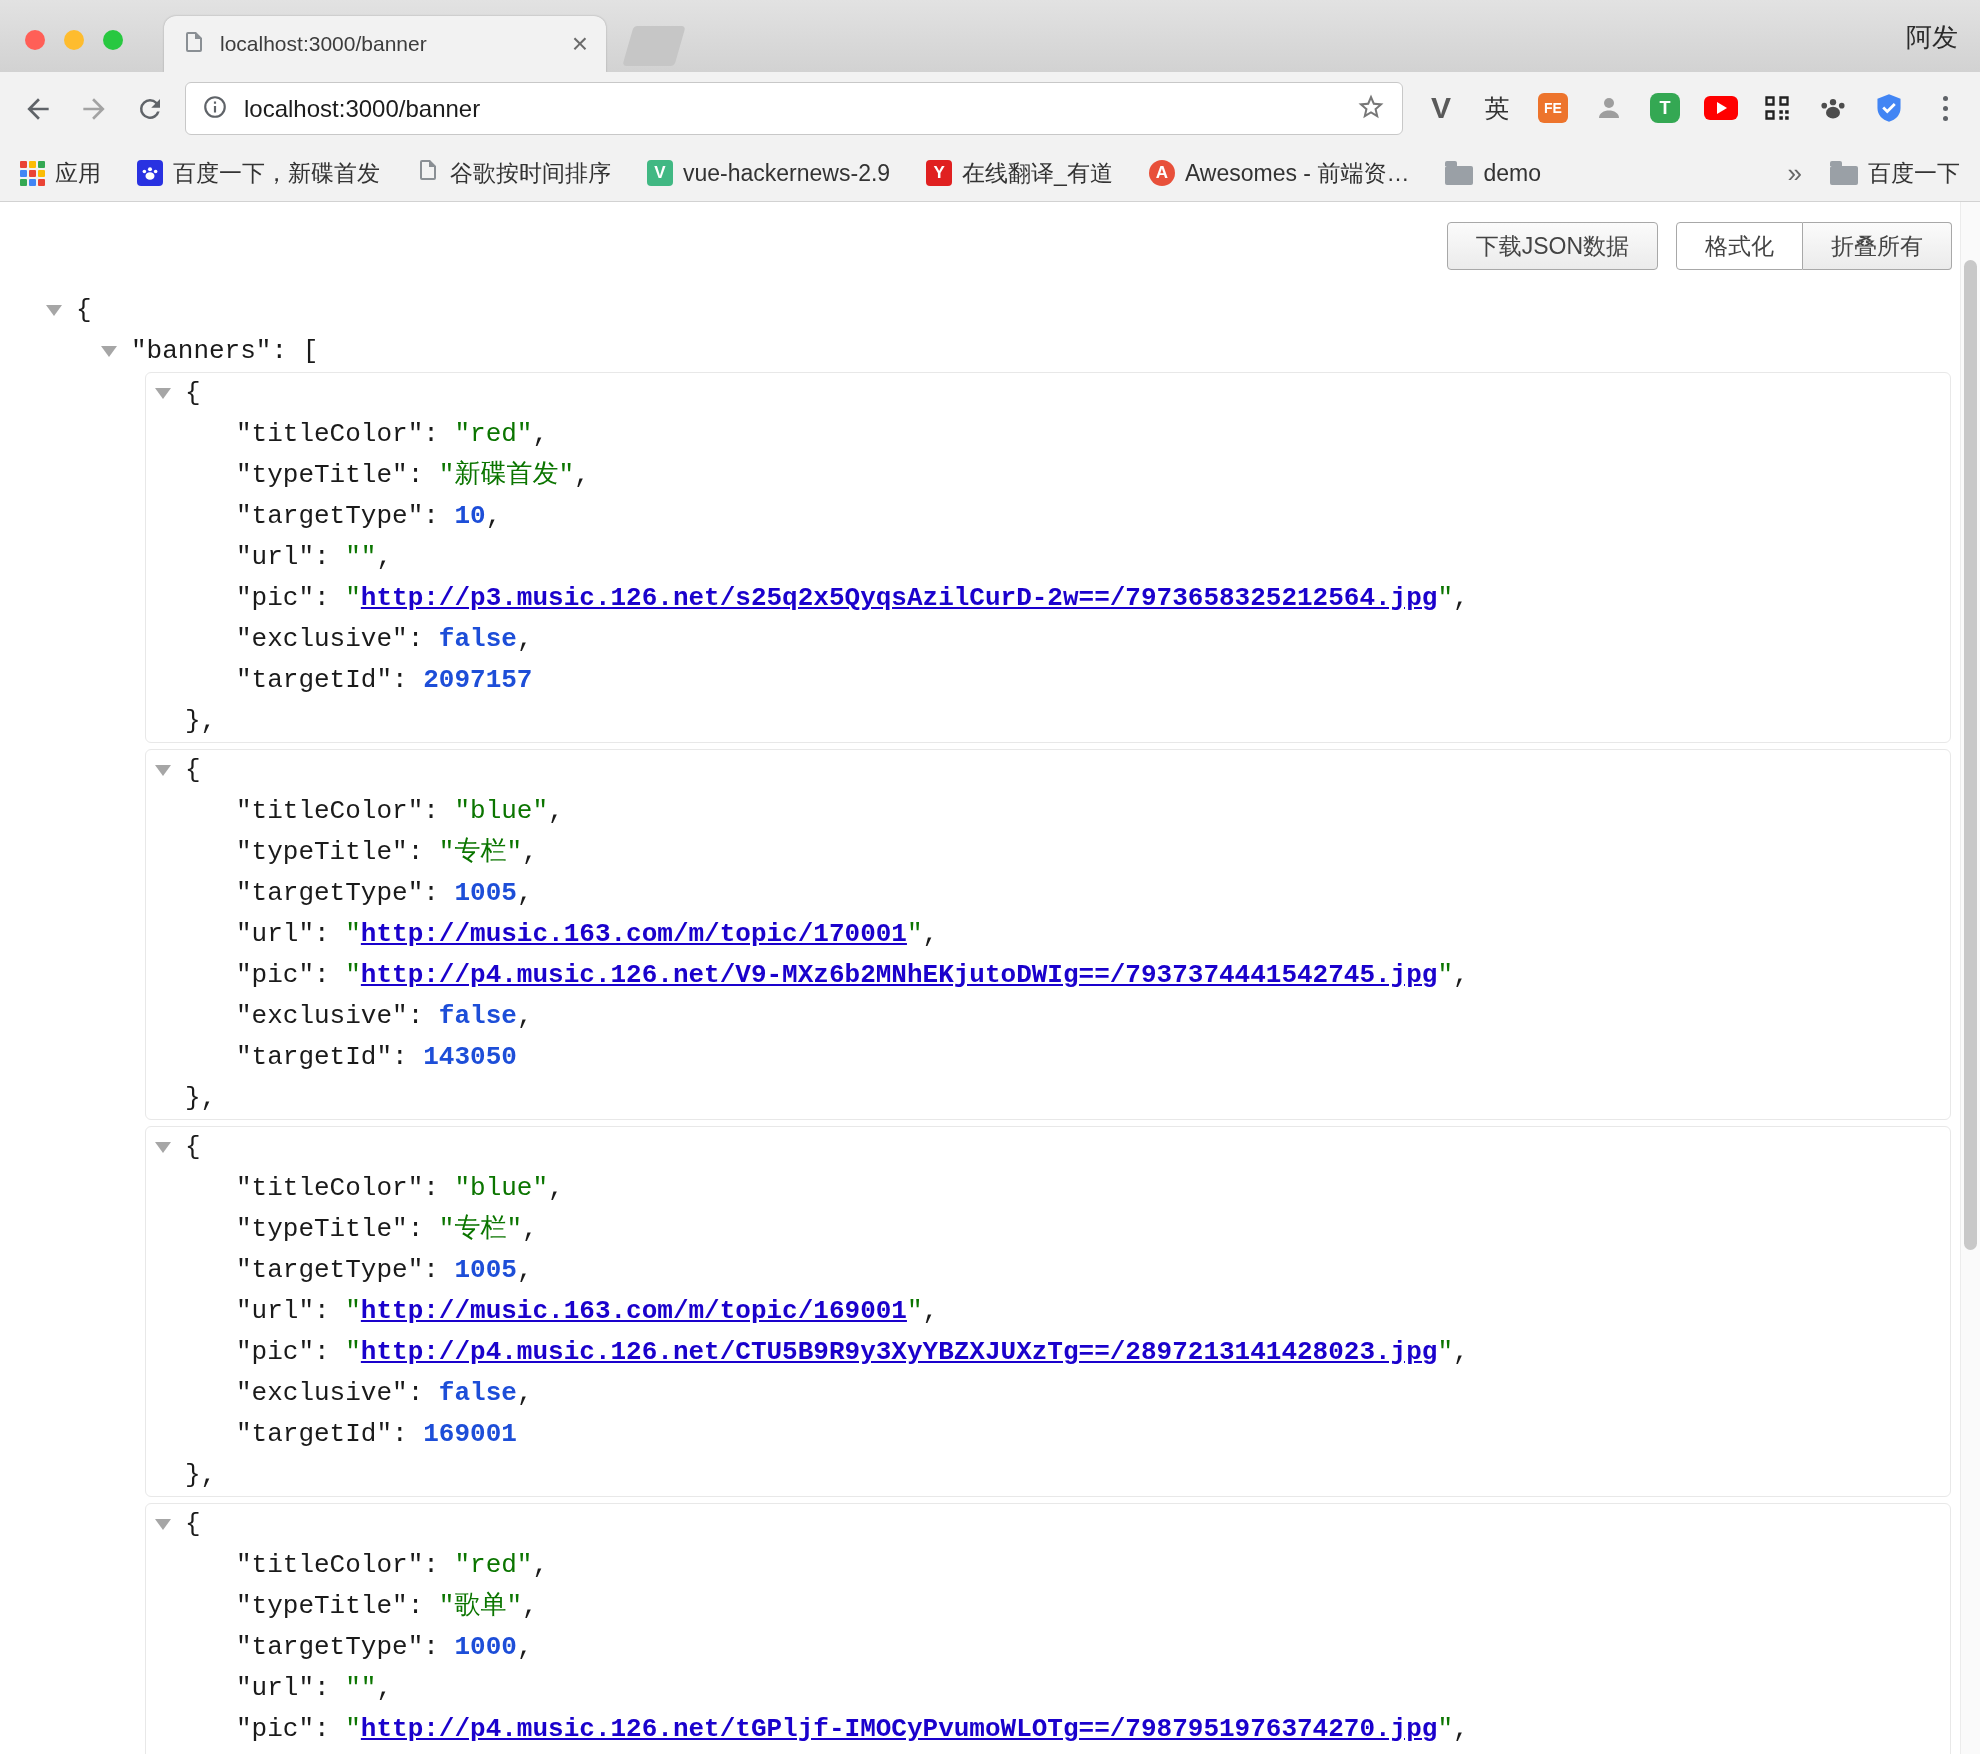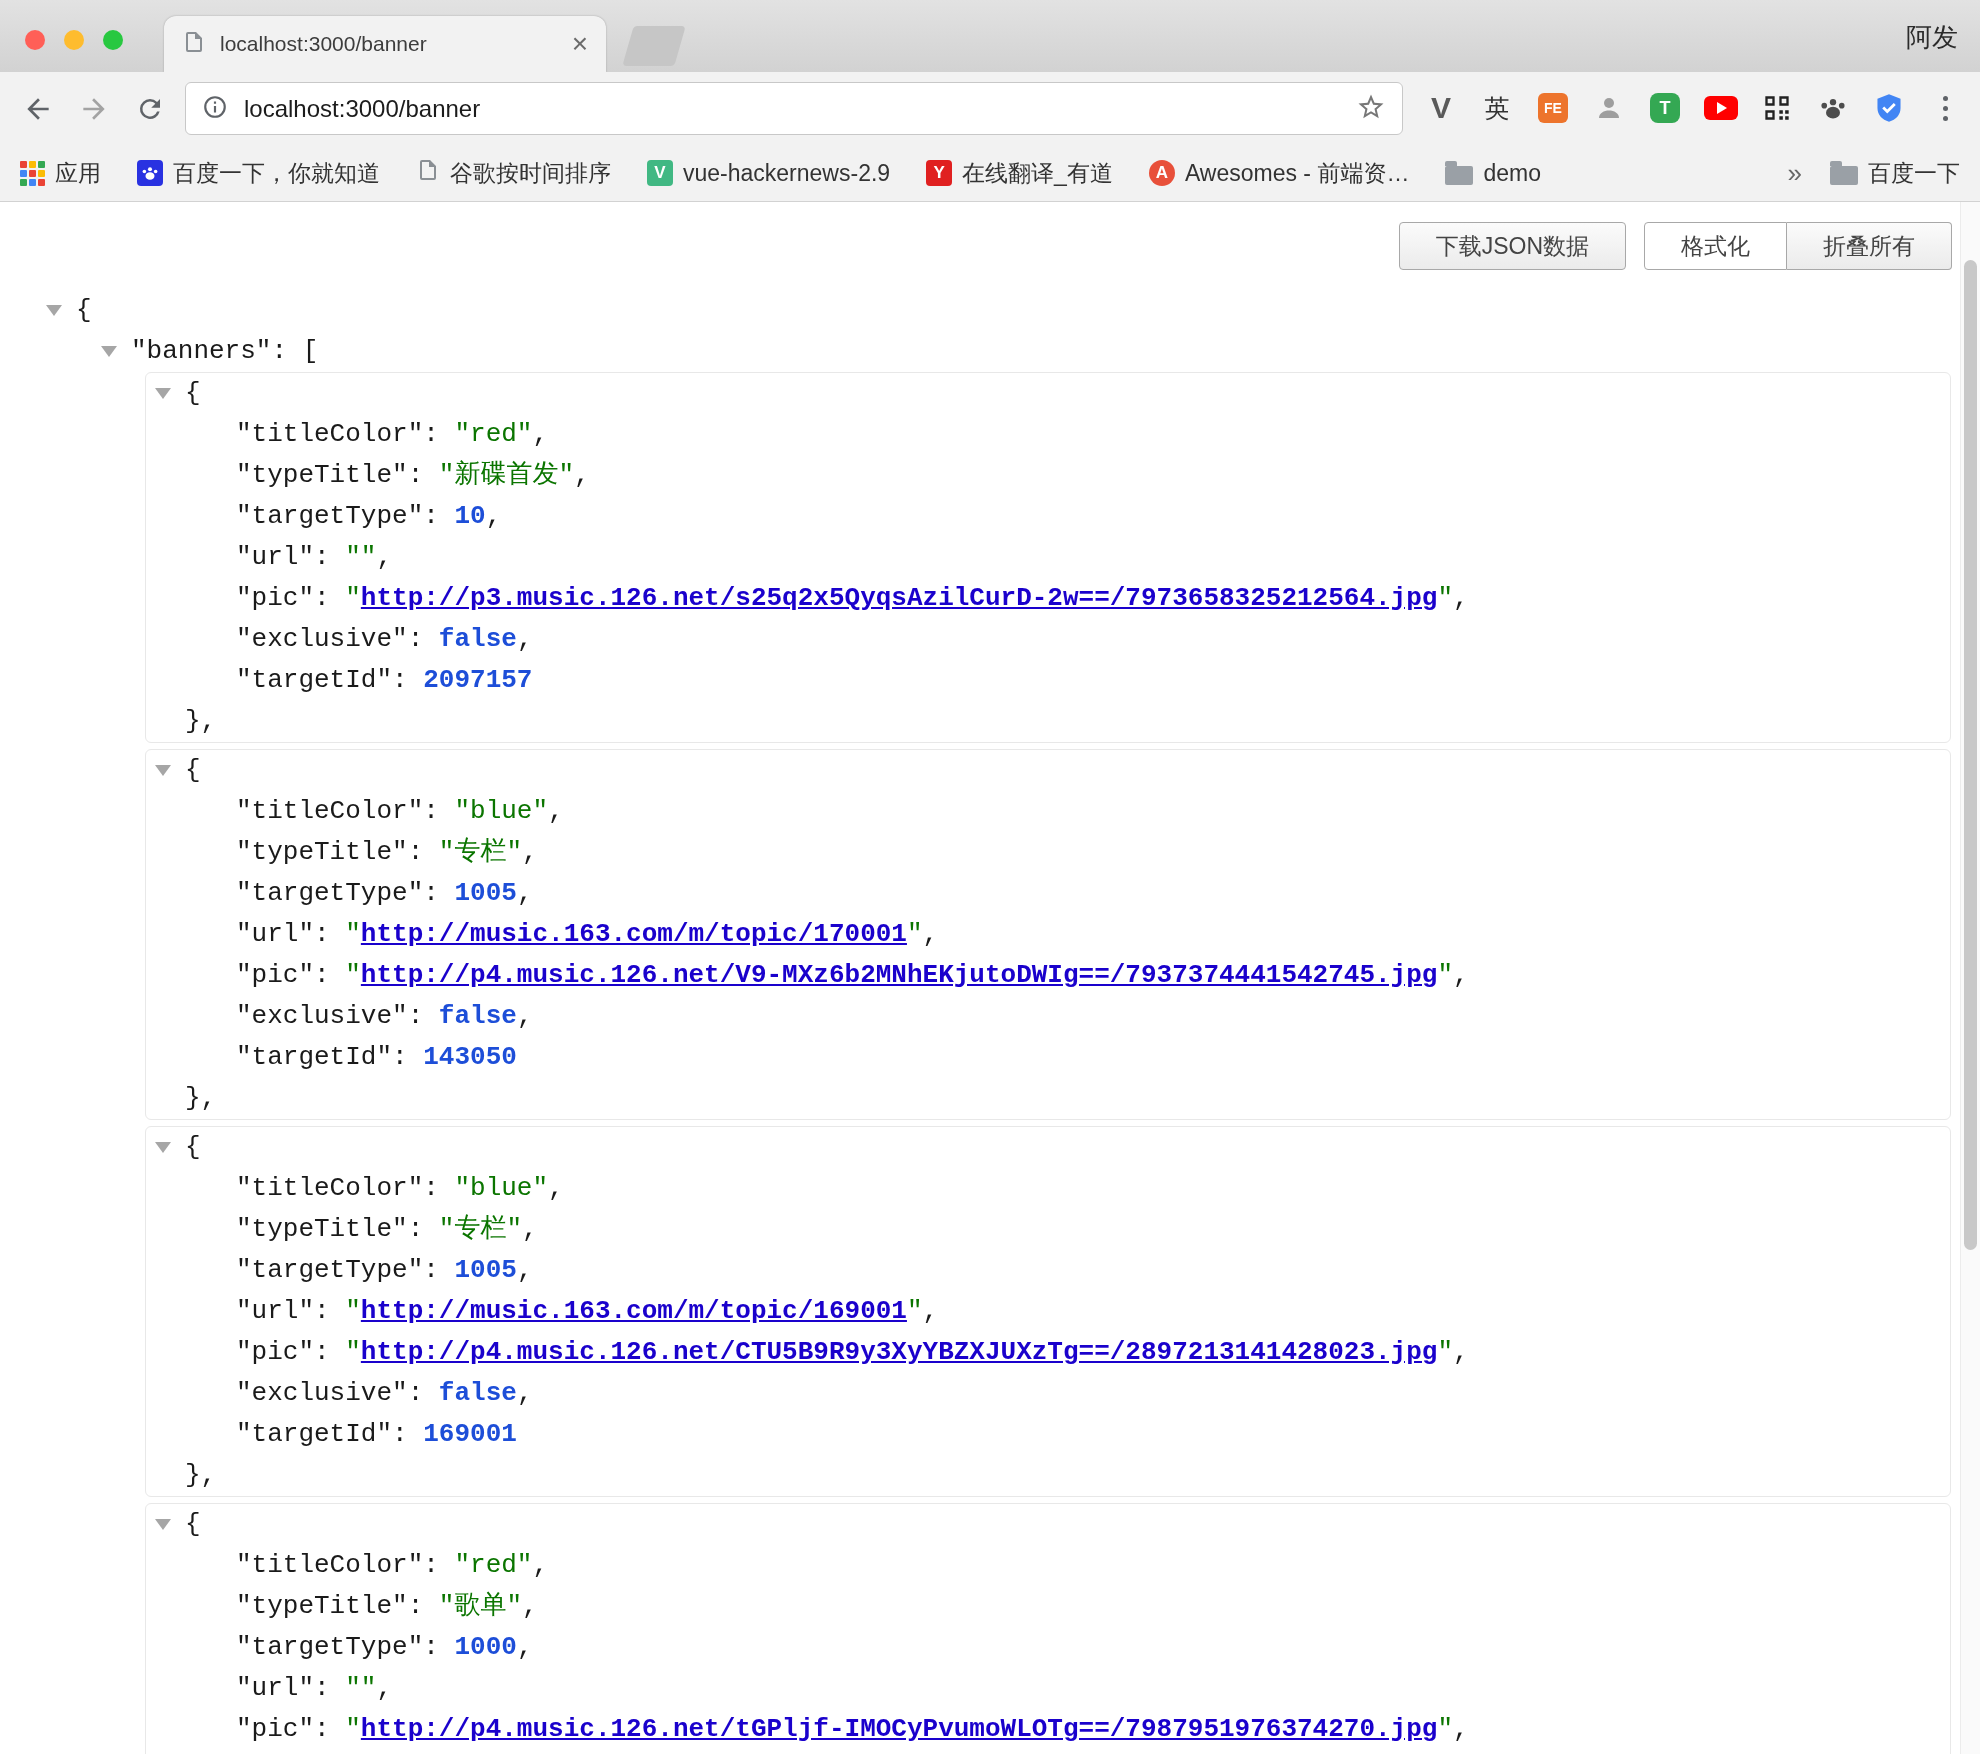--- a/index.html
+++ b/index.html
@@ -49,21 +49,21 @@
   .folder { width:28px; height:19px; background:#9aa0a6; border-radius:2px; position:relative; margin-top:5px; }
   .folder::before { content:''; position:absolute; top:-5px; left:0; width:12px; height:5px;
                     background:#9aa0a6; border-radius:2px 2px 0 0; }
   .bm-right { margin-left:auto; display:flex; align-items:center; gap:28px; }
   .chevron { font-size:26px; color:#666; }
 
   
   .content { position:relative; height:1552px; background:#fff; }
   .actions { position:absolute; top:20px; right:28px; display:flex; }
   .btn { height:48px; font-size:23px; color:#444; background:linear-gradient(#fbfbfb,#ebebeb);
-         border:1px solid #a8a8a8; padding:0 36px; display:flex; align-items:center; border-radius:4px; }
+         border:1px solid #a8a8a8; padding:0 28px; display:flex; align-items:center; border-radius:4px; }
   .btn.download { margin-right:18px; }
   .btn.seg-left { border-radius:4px 0 0 4px; background:#fff; }
   .btn.seg-right { border-left:none; border-radius:0 4px 4px 0; }
 
   
   .json { padding-top:88px; font-family:"Liberation Mono","DejaVu Sans Mono",monospace;
           font-size:26px; color:#1a1a1a; }
   .jline { height:41px; line-height:41px; position:relative; white-space:nowrap; }
   .tri { position:absolute; width:0; height:0; border-left:8px solid transparent;
          border-right:8px solid transparent; border-top:11px solid #a6a6a6; top:15px; }
@@ -198,21 +198,21 @@
   </div>
   <div class="bm">
     <span class="bm-sq" style="background:#2932e1">
       <svg width="18" height="18" viewBox="0 0 24 24" fill="#fff">
           <ellipse cx="12" cy="16" rx="6" ry="5"></ellipse>
           <circle cx="4.5" cy="10" r="2.4"></circle>
           <circle cx="12" cy="7" r="2.7"></circle>
           <circle cx="19.5" cy="10" r="2.4"></circle>
         </svg>
     </span>
-    <span>百度一下，你就知道</span>
+    <span>百度一下，新碟首发</span>
   </div>
   <div class="bm">
     <span>
       <svg width="24" height="24" viewBox="0 0 24 24" fill="#8a8f94">
           <path d="M14 2H6a2 2 0 0 0-2 2v16a2 2 0 0 0 2 2h12a2 2 0 0 0 2-2V8l-6-6zm4 18H6V4h7v5h5v11z"></path>
         </svg>
     </span>
     <span>谷歌按时间排序</span>
   </div>
   <div class="bm">

